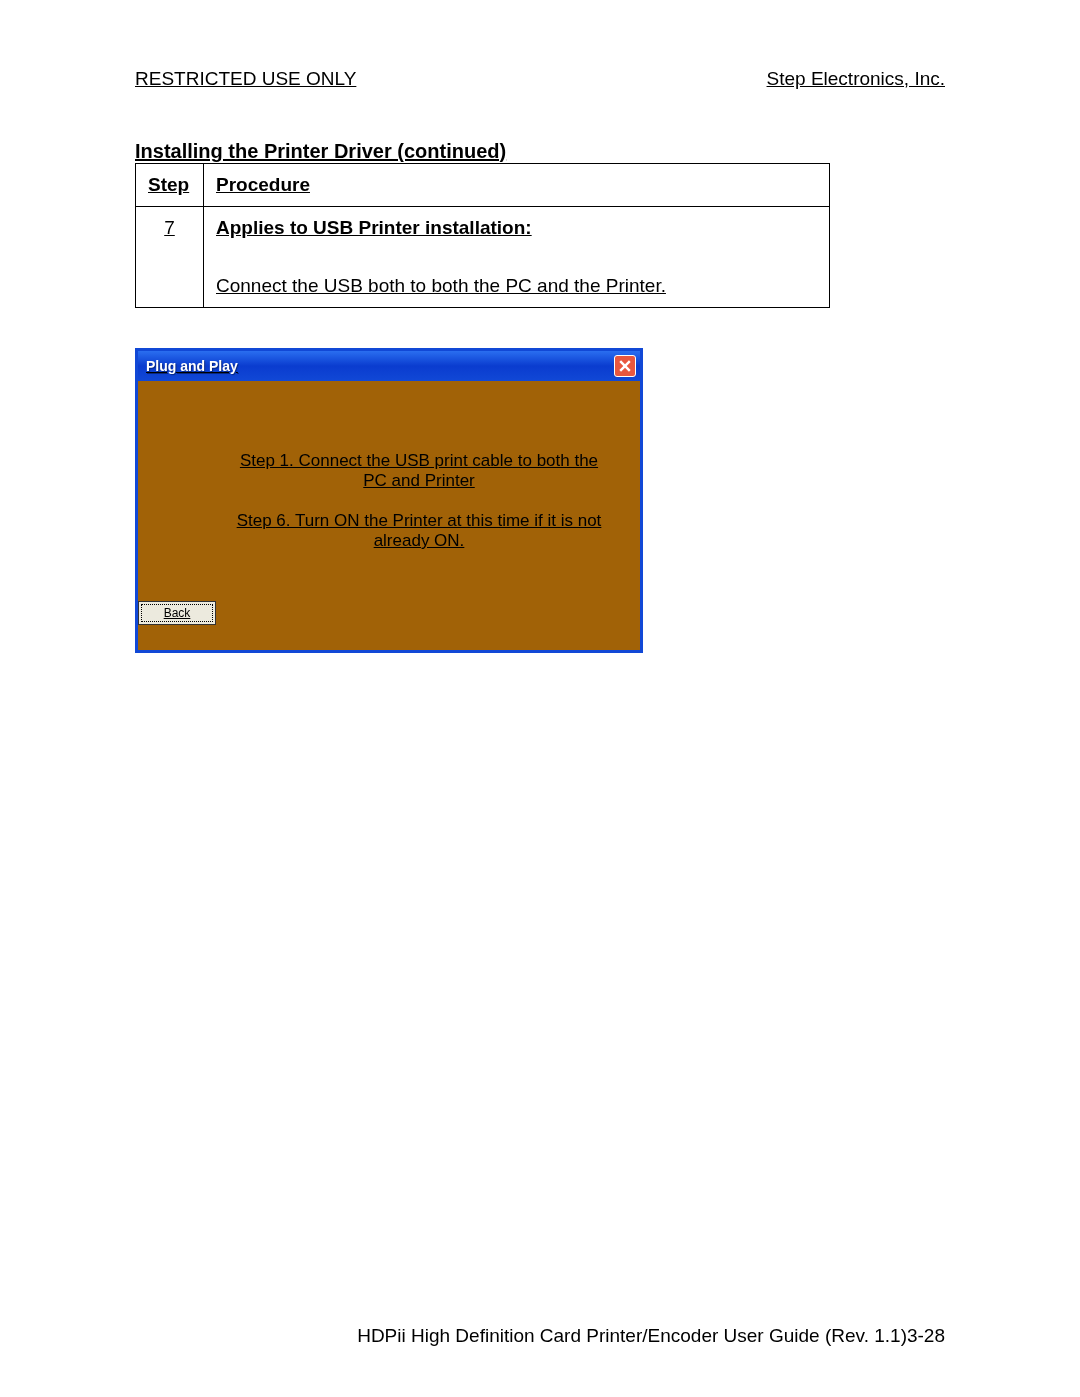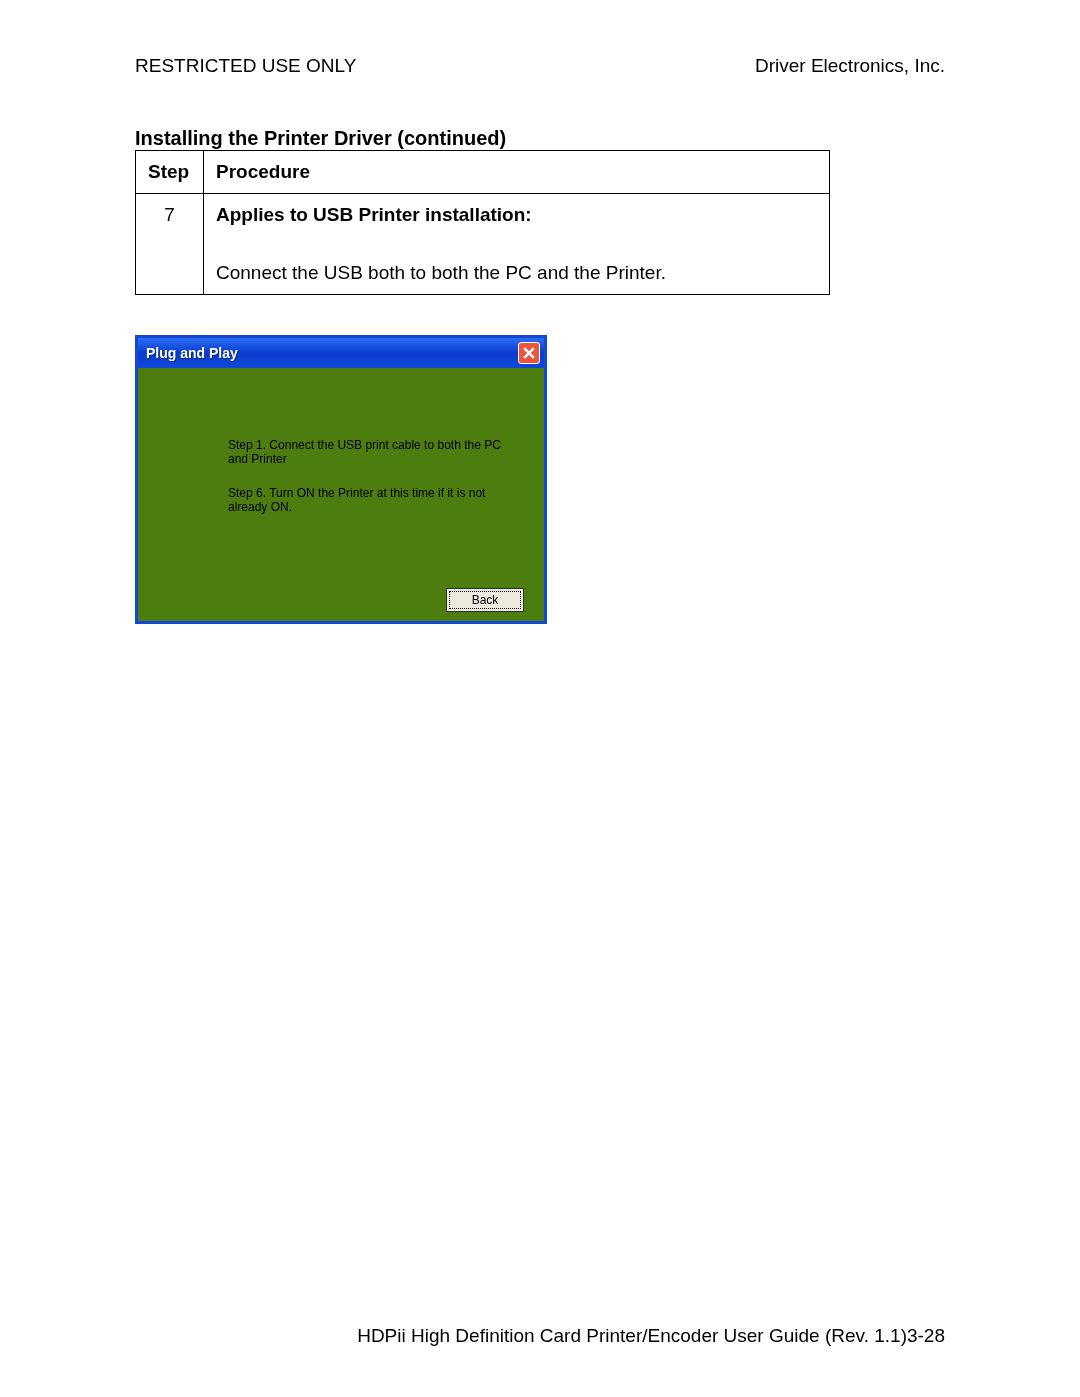--- a/index.html
+++ b/index.html
@@ -7,22 +7,23 @@
     width: 1080px;
     height: 1397px;
     background: #ffffff;
     font-family: Arial, Helvetica, sans-serif;
     position: relative;
     color: #000;
   }
   .page {
     position: absolute;
     left: 135px;
-    top: 55px;
+    top: 68px;
     width: 810px;
+    text-decoration: underline;
   }
   .header-row {
     display: flex;
     justify-content: space-between;
     font-size: 19px;
     margin-bottom: 50px;
   }
   .section-title {
     font-weight: bold;
     font-size: 20px;
@@ -37,23 +38,23 @@
     padding: 10px 12px;
     text-align: left;
     vertical-align: top;
     font-size: 19px;
   }
   table.proc th { font-weight: bold; }
   .step-col { width: 68px; text-align: center; }
   .proc-bold { font-weight: bold; display: block; margin-bottom: 36px; }
   .dialog-wrap { margin-top: 40px; }
   .dialog {
-    width: 412px;
+    width: 508px;
     border: 3px solid #1148d6;
-    background: #4d7c0f;
+    background: #a16207;
     font-family: Tahoma, Arial, sans-serif;
   }
   .titlebar {
     height: 30px;
     background: linear-gradient(to bottom, #2a6ef0 0%, #0a3ccf 50%, #1148d6 100%);
     display: flex;
     align-items: center;
     justify-content: space-between;
     padding: 0 4px 0 8px;
   }
@@ -71,28 +72,29 @@
     border-radius: 3px;
     display: flex;
     align-items: center;
     justify-content: center;
     cursor: pointer;
   }
   .close-btn svg { width: 12px; height: 12px; }
   .dialog-body {
     padding: 70px 30px 20px 90px;
     min-height: 220px;
-    font-size: 12px;
+    font-size: 17px;
     color: #000;
+    text-align: center;
   }
   .dialog-body p { margin-bottom: 20px; }
   .dialog-footer {
     display: flex;
-    justify-content: flex-end;
-    padding: 0 20px 9px 0;
+    justify-content: flex-start;
+    padding: 0 20px 25px 0;
   }
   .back-btn {
     width: 78px;
     height: 24px;
     background: #eceade;
     border: 1px solid #333;
     outline: 1px dotted #000;
     outline-offset: -4px;
     font-size: 12px;
     font-family: Tahoma, Arial, sans-serif;
@@ -107,21 +109,21 @@
     justify-content: flex-end;
     font-size: 19px;
   }
 </style>
 </head>
 <body>
 
 <div class="page">
   <div class="header-row">
     <span>RESTRICTED USE ONLY</span>
-    <span>Driver Electronics, Inc.</span>
+    <span>Step Electronics, Inc.</span>
   </div>
 
   <div class="section-title">Installing the Printer Driver (continued)</div>
 
   <table class="proc">
     <tbody>
         <tr>
       <th class="step-col">Step</th>
       <th>Procedure</th>
     </tr>

